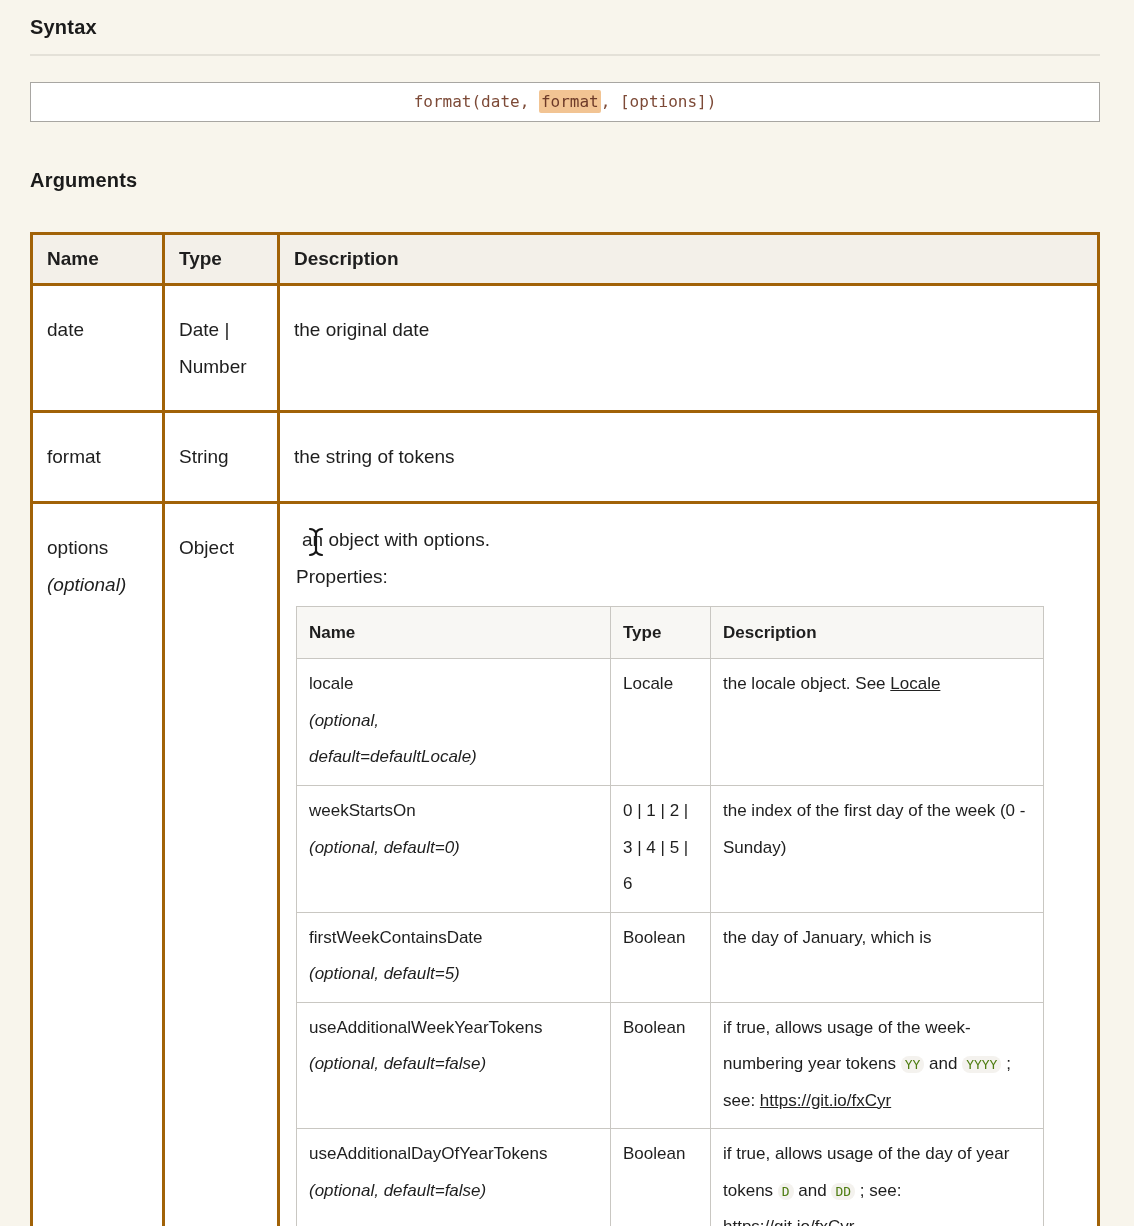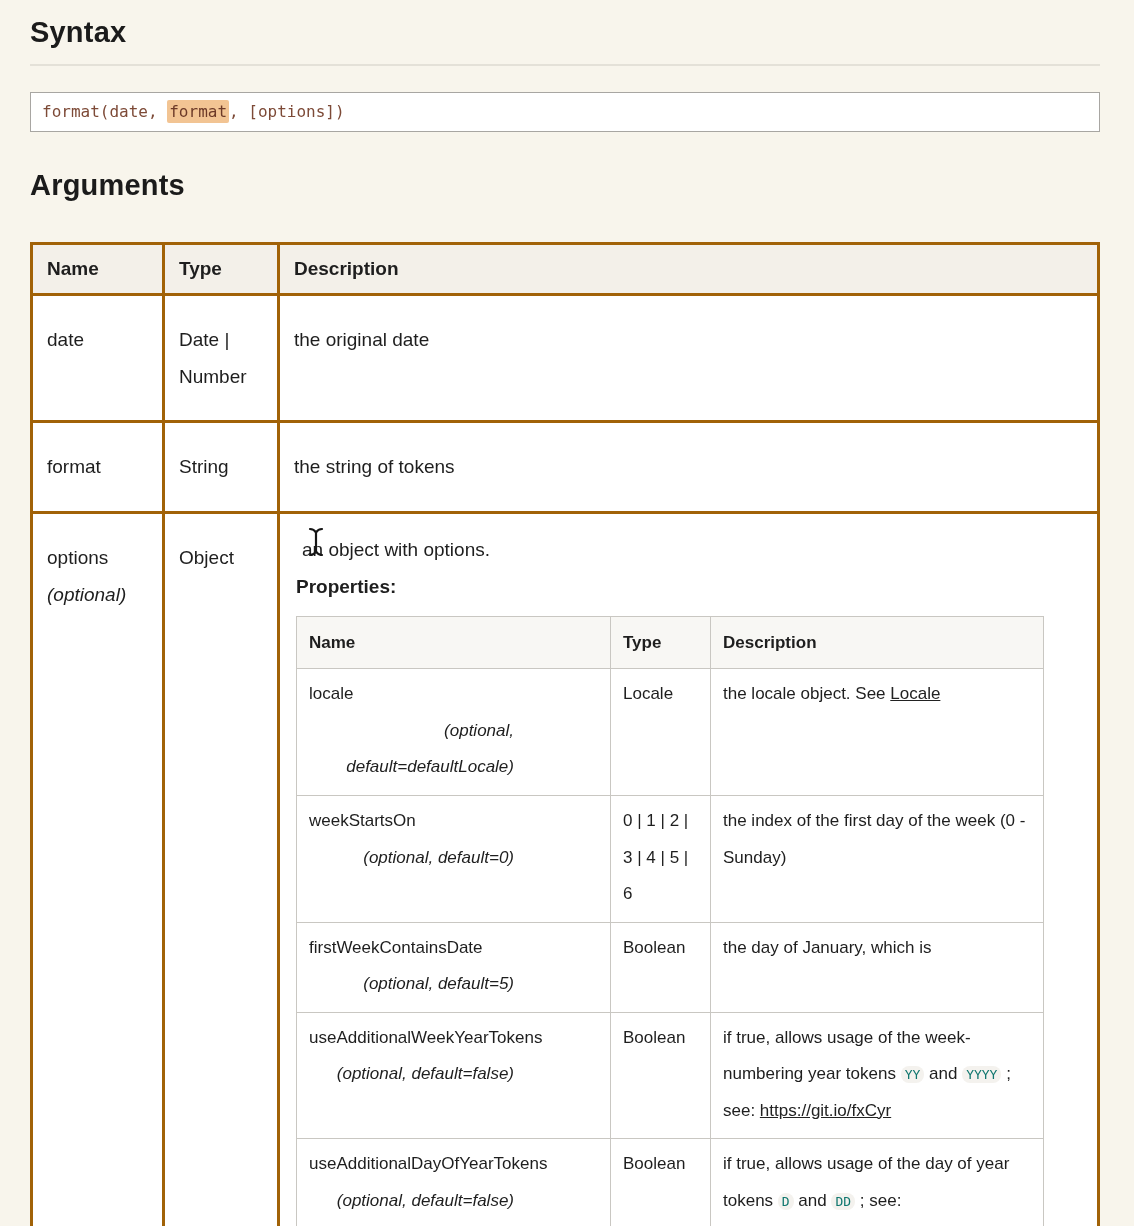--- a/index.html
+++ b/index.html
@@ -8,86 +8,87 @@
     width: 1134px; height: 1226px;
     background: #f8f5ec;
     font-family: "Liberation Sans", sans-serif;
     color: #1e1e1e;
     position: relative;
     overflow: hidden;
   }
   .page { padding: 10px 34px 0 30px; }
 
   h2 {
-    font-size: 29px;
+    font-size: 20px;
     font-weight: 600;
     color: #1b1b1b;
     letter-spacing: 0.2px;
     margin: 0;
   }
   .syntax-heading { margin: 6px 0 15px; }
   .section-divider {
     border: 0;
     border-top: 2px solid #e4e1d8;
     margin: 0 0 26px;
   }
   .code-block {
     background: #ffffff;
     border: 1px solid #a8a6a2;
     padding: 8px 11px;
     font-family: "DejaVu Sans Mono", monospace;
     font-size: 16px;
     color: #7d4a37;
     line-height: 1.4;
+    text-align: center;
   }
   .code-block mark {
     background: #f2c493;
     color: #6d3a28;
     padding: 2px 2px;
     border-radius: 2px;
   }
-  .arguments-heading { margin: 37px 0 40px; }
+  .arguments-heading { margin: 47px 0 40px; }
 
   table { border-collapse: collapse; background: #ffffff; }
 
   .args-table { width: 1070px; font-size: 19px; table-layout: fixed; }
   .args-table th, .args-table td {
     border: 3px solid #a16207;
     text-align: left;
     vertical-align: top;
   }
   .args-table th {
     background: #f3f0e9;
     padding: 13px 14px;
     font-weight: bold;
   }
   .args-table td { padding: 25px 14px; line-height: 1.95; }
 
   .note { font-style: italic; display: block; }
 
   .desc-cell { padding: 11px 16px 8px 16px !important; }
   .desc-intro { margin: 6px; line-height: 1.95; }
-  .props-label { font-weight: bold; font-size: 19px; margin: 2px 0 16px; line-height: 1.4; }
+  .props-label { font-weight: normal; font-size: 19px; margin: 2px 0 16px; line-height: 1.4; }
 
   .props-table { width: 748px; font-size: 17px; table-layout: fixed; margin: 2px 0 4px; }
   .props-table th, .props-table td {
     border: 1px solid #c9c7c2;
     text-align: left;
     vertical-align: top;
   }
   .props-table th { background: #f8f7f4; padding: 9px 12px; font-weight: bold; }
   .props-table td { padding: 7px 12px 9px; line-height: 2.15; }
-  .props-table .note { max-width: 205px; text-align: right; }
+  .props-table .note { max-width: 205px; }
 
   a { color: #222222; text-decoration: underline; }
 
   code.token {
     font-family: "DejaVu Sans Mono", monospace;
     font-size: 13px;
-    color: #0f766e;
+    color: #4d7c0f;
     background: #f4f2ee;
     padding: 1px 4px;
     border-radius: 8px;
     white-space: nowrap;
   }
 
   .text-cursor {
     position: absolute;
     left: 306px;
     top: 526px;

